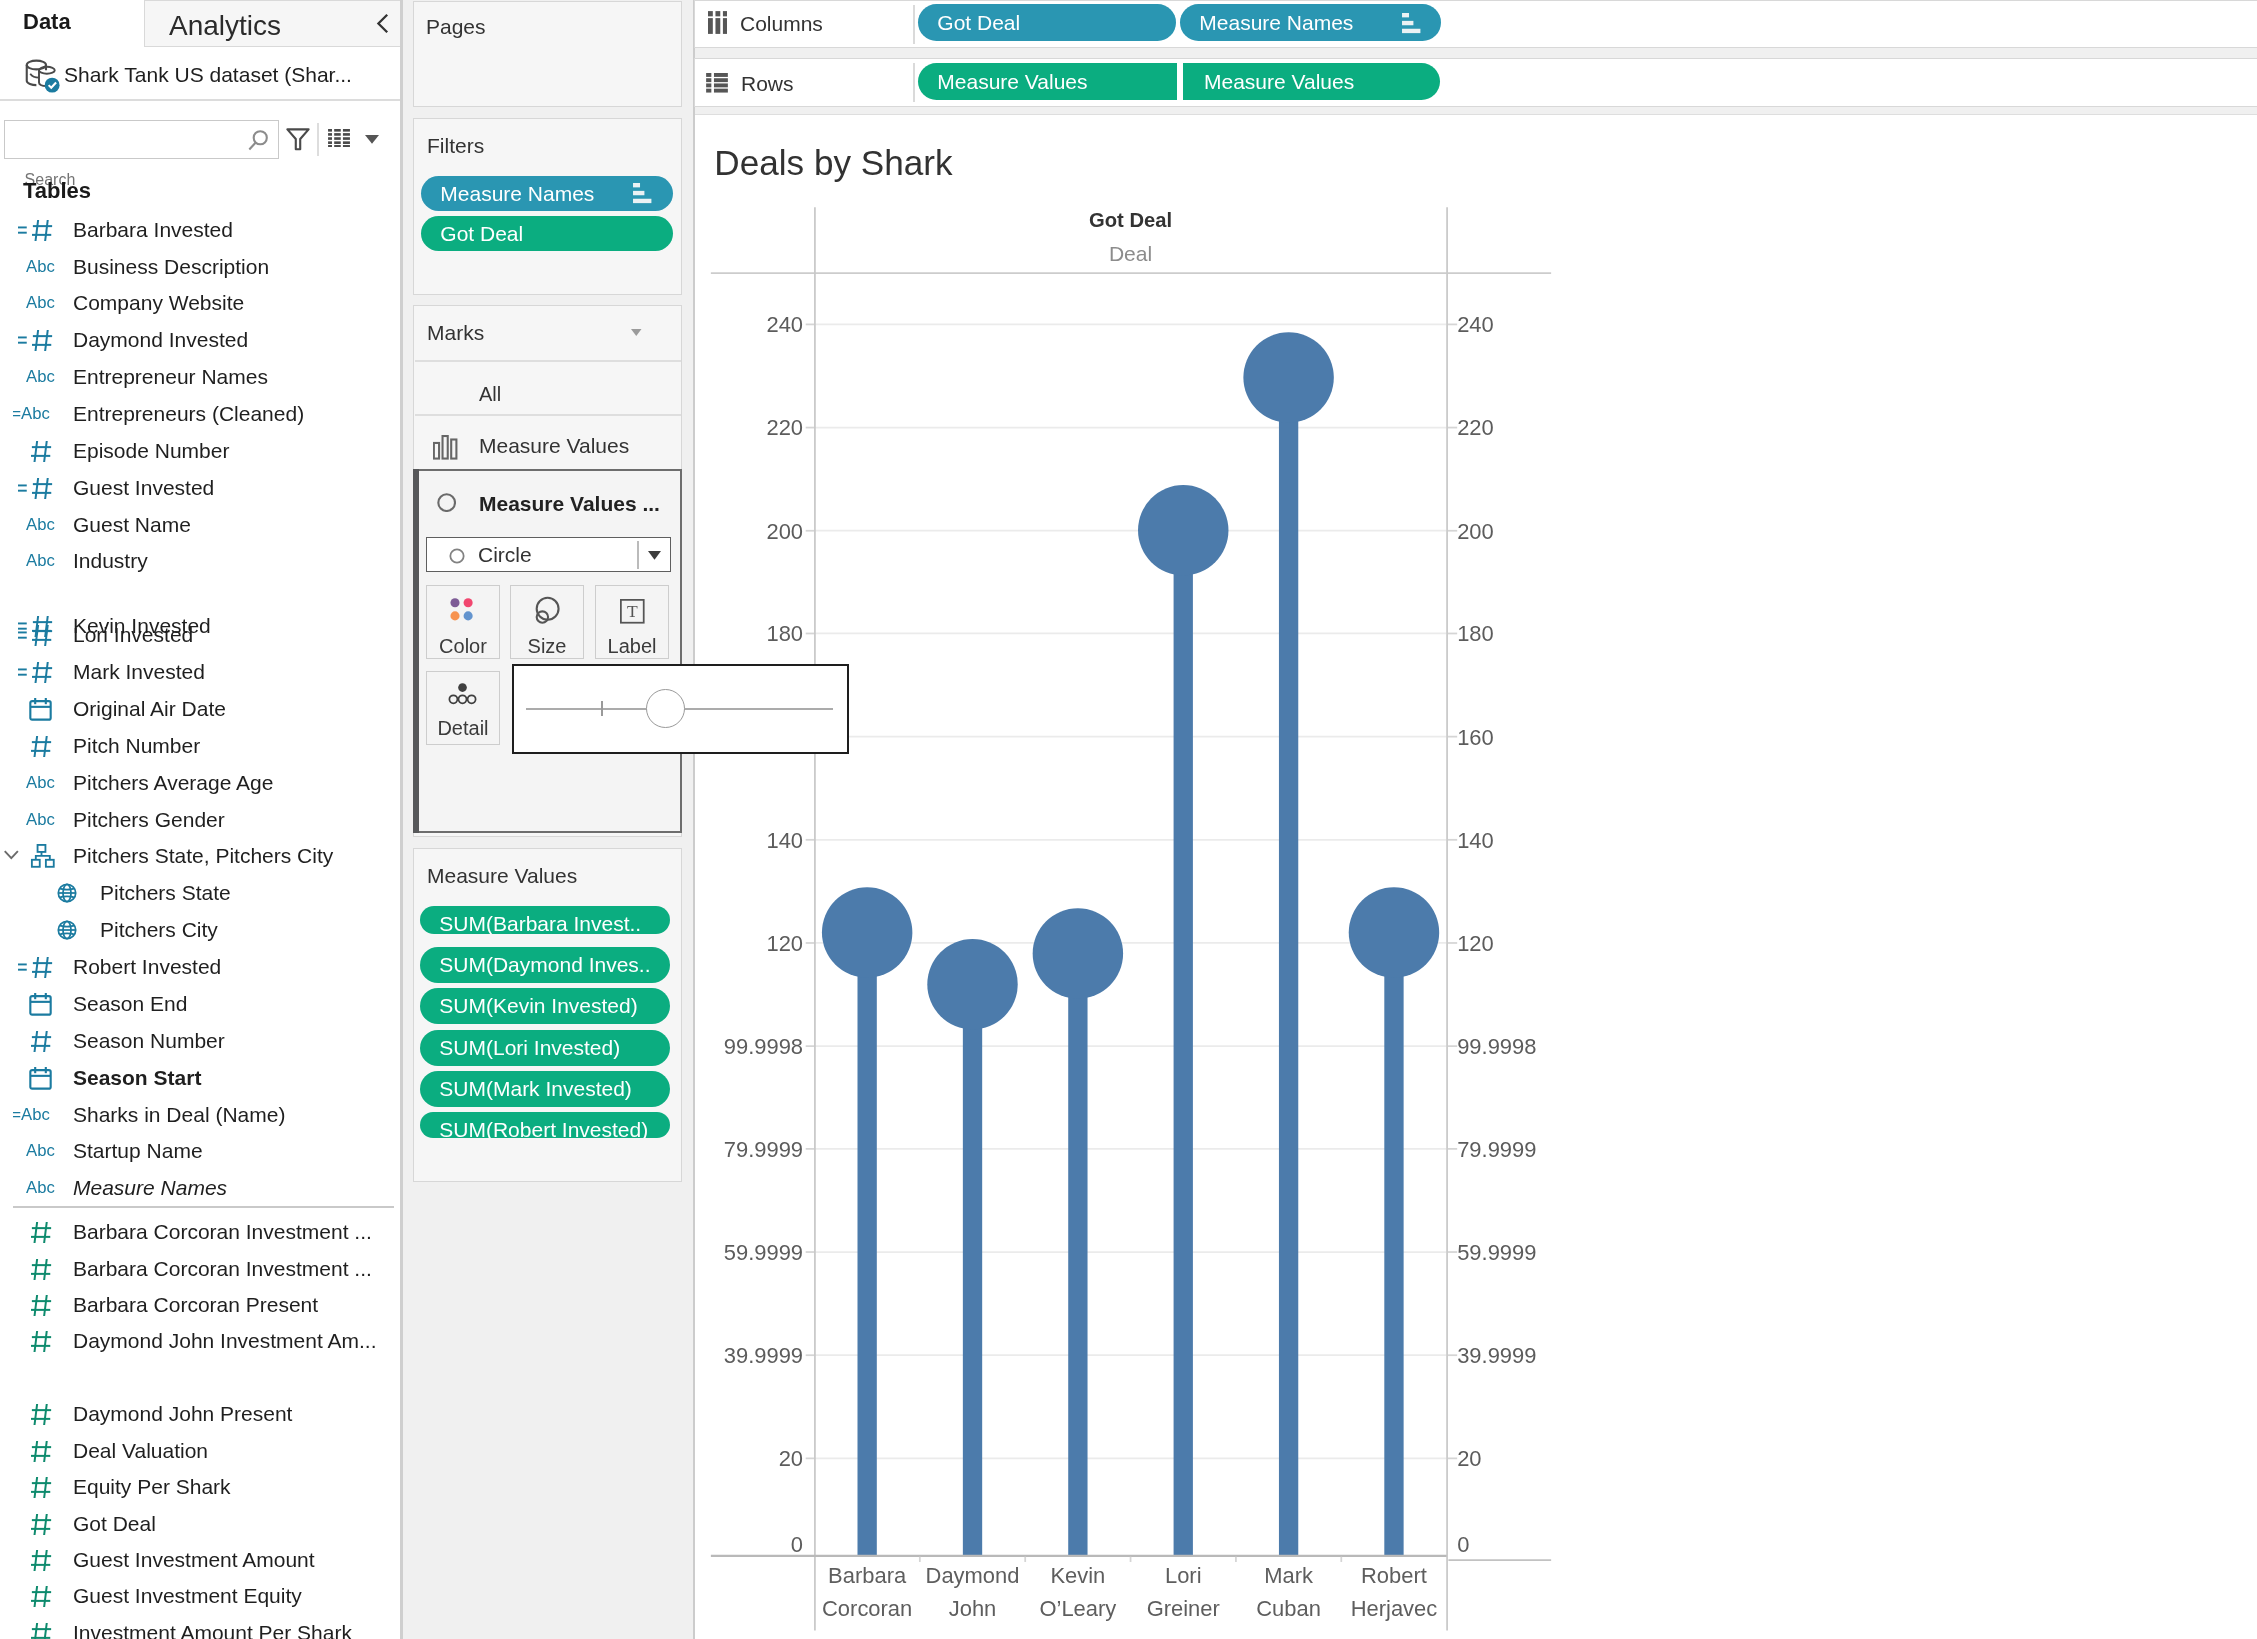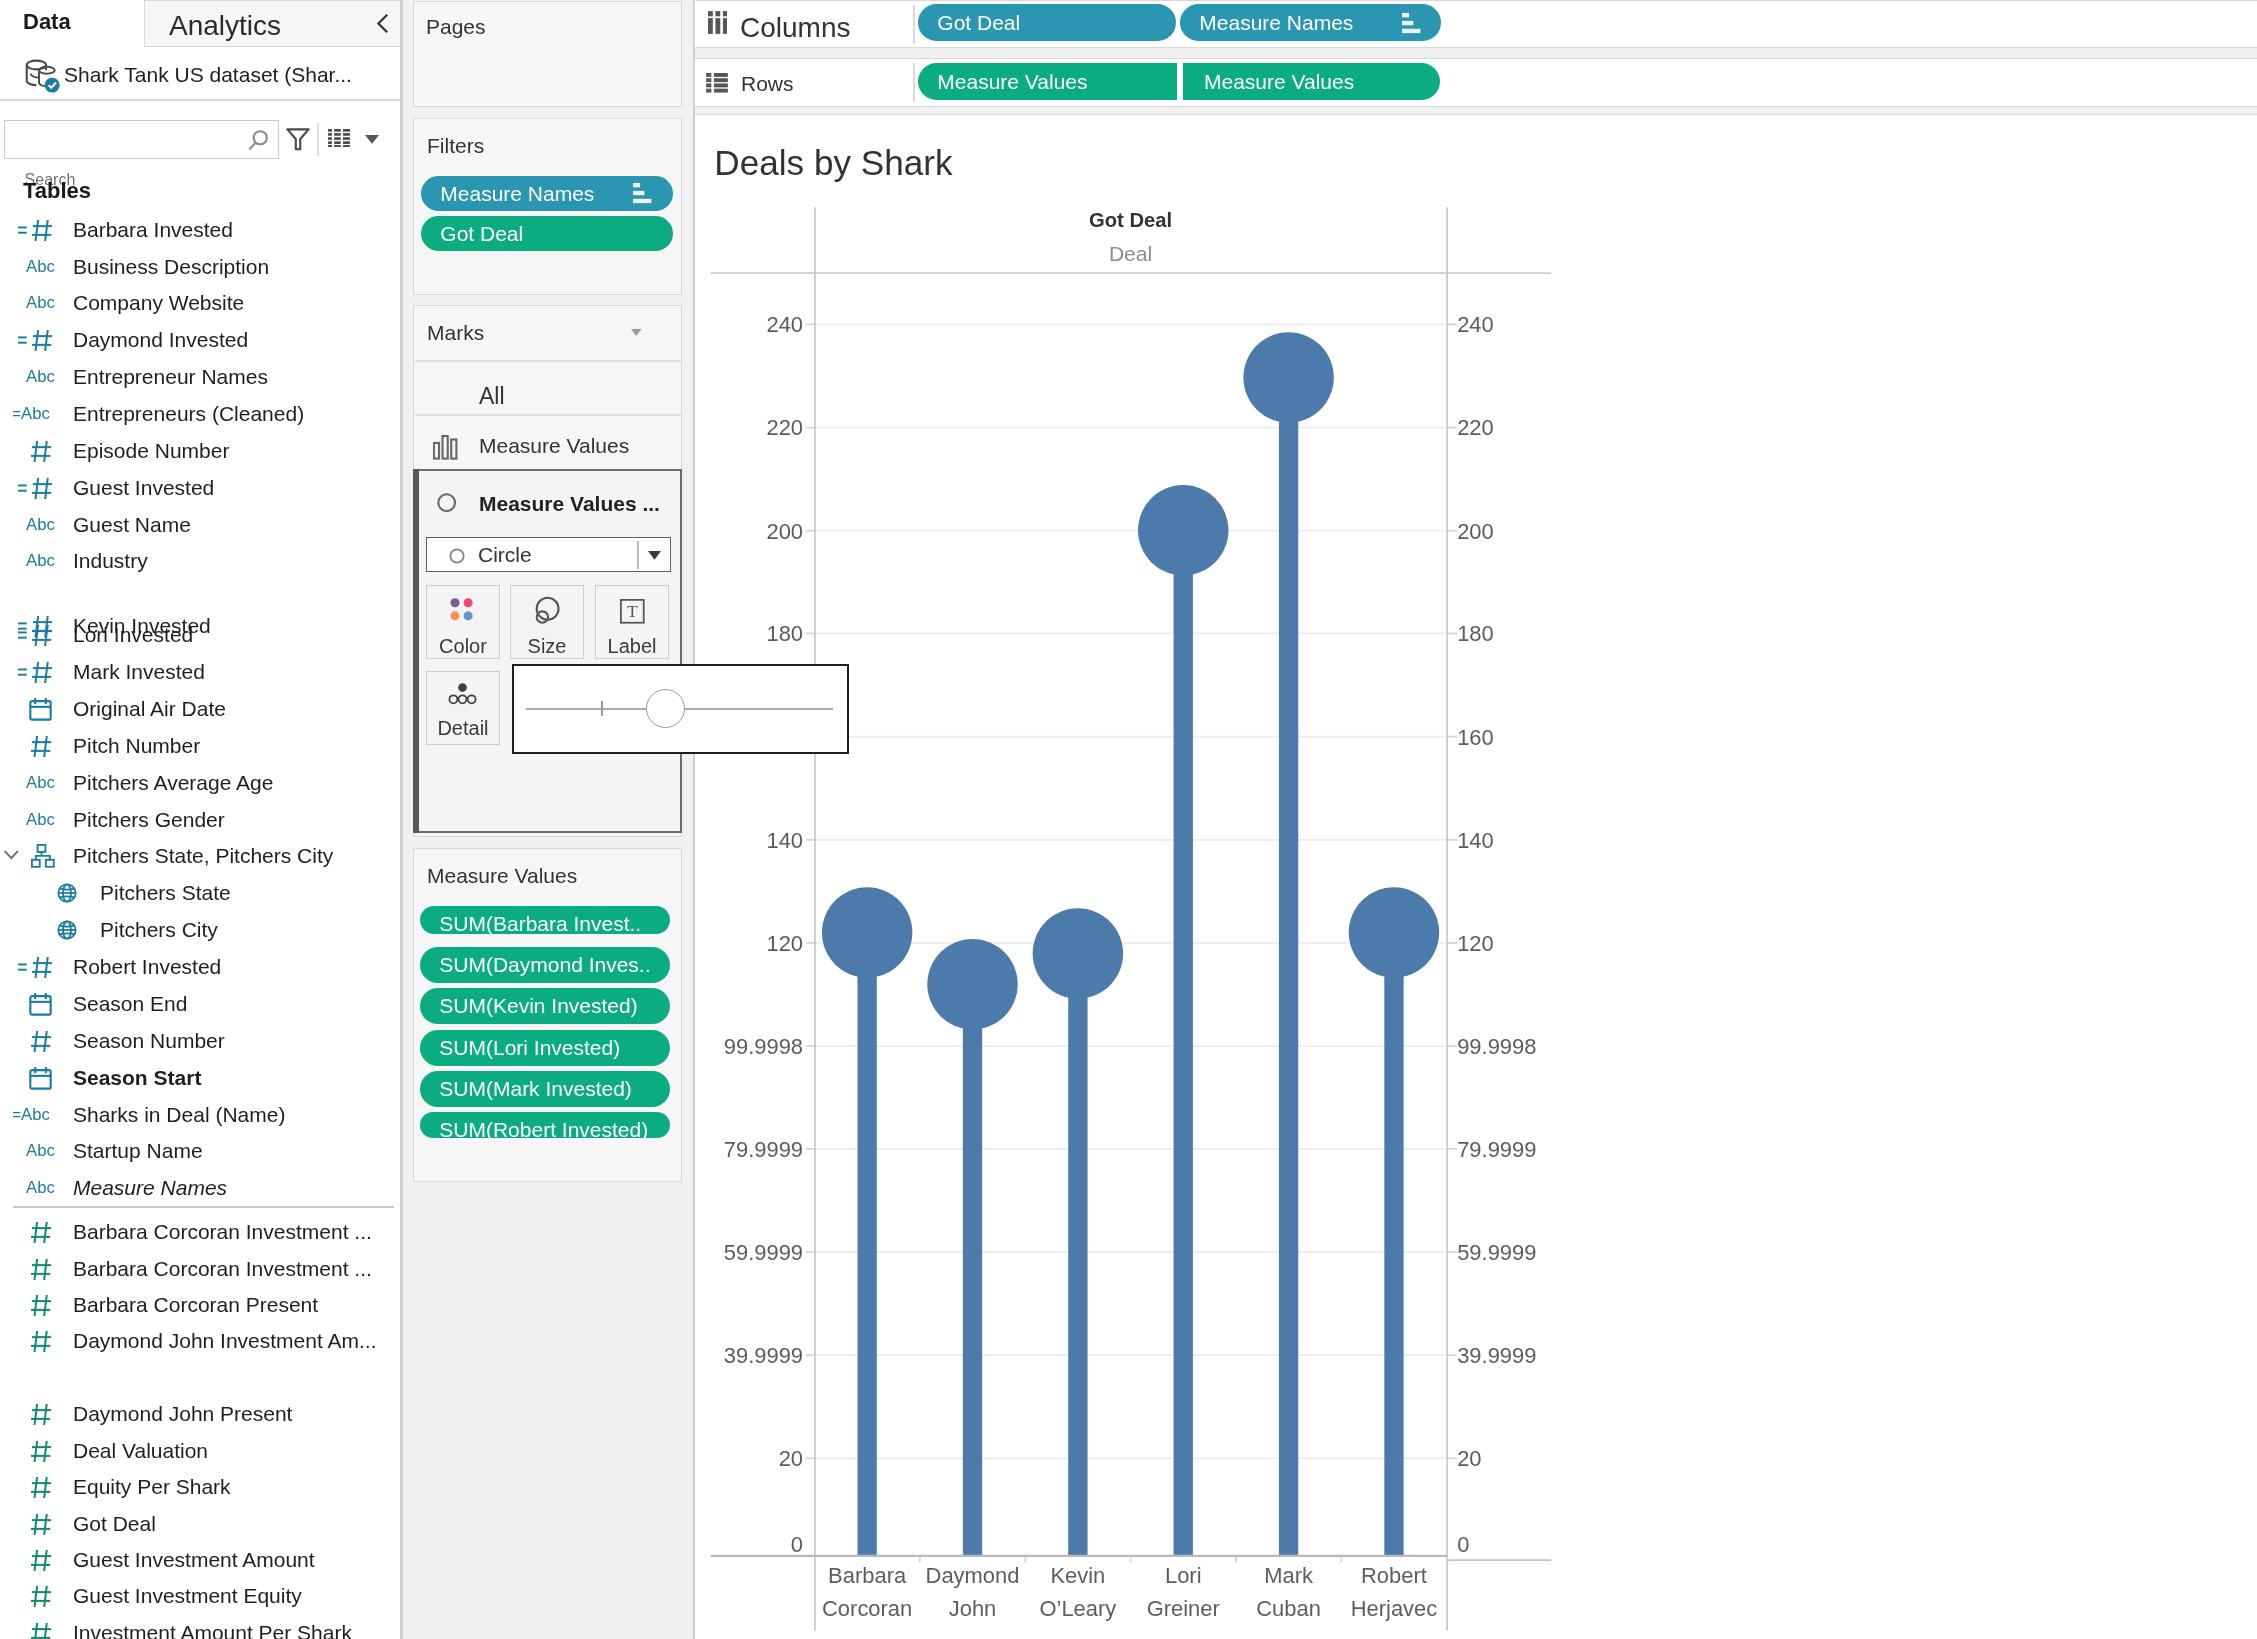--- a/index.html
+++ b/index.html
@@ -471,21 +471,21 @@
 </div>
 <div class="pill greenpill" style="left:421px;top:216px;width:252px;height:35px;line-height:35px;"><span class="pt">Got Deal</span></div>
 
 <div class="card" style="left:413px;top:305px;width:269px;height:532px;"></div>
 <div class="cardtitle" style="left:427px;top:321px;">Marks</div>
 <svg class="abs" style="left:631px;top:329px;" width="10.5" height="7" viewBox="0 0 12 8">
     <path d="M0 0 L12 0 L6 8 Z" fill="#9b9b9b"></path>
   </svg>
 <div class="abs" style="left:415px;top:360px;width:266px;height:1.8px;background:#dedede;"></div>
 <div class="abs" style="left:415px;top:414px;width:266px;height:1.8px;background:#dedede;"></div>
-<div class="abs" style="left:479px;top:383px;font-size:23px;color:#333;">All</div>
+<div class="abs" style="left:479px;top:383px;font-size:20px;color:#333;">All</div>
 <svg class="abs" style="left:433px;top:435px;" width="26" height="24.6" viewBox="0 0 30 28">
   <g fill="none" stroke="#666" stroke-width="2.4">
     <rect x="1" y="9" width="6" height="18"></rect>
       <rect x="11" y="1" width="6" height="26"></rect>
       <rect x="21" y="5" width="6" height="22"></rect>
   </g>
 </svg>
 <div class="abs" style="left:479px;top:434px;font-size:21px;color:#333;">Measure Values</div>
 
 <div class="abs" style="left:413px;top:469px;width:269px;height:364px;border:2.6px solid #6d6d6d;box-sizing:border-box;background:#f4f4f4;"></div>
@@ -549,21 +549,21 @@
 <svg class="abs" style="left:708px;top:10.5px;" width="19.3" height="23" viewBox="0 0 22 26">
   <g fill="#565656">
     <rect x="0" y="0" width="5.5" height="6"></rect>
       <rect x="0" y="8" width="5.5" height="18"></rect>
     <rect x="8.5" y="0" width="5.5" height="6"></rect>
       <rect x="8.5" y="8" width="5.5" height="18"></rect>
     <rect x="17" y="0" width="5.5" height="6"></rect>
       <rect x="17" y="8" width="5.5" height="18"></rect>
   </g>
 </svg>
-<div class="abs" style="left:740px;top:12.3px;font-size:28px;color:#333;">Columns</div>
+<div class="abs" style="left:740px;top:12.3px;font-size:21px;color:#333;">Columns</div>
 <div class="abs" style="left:913px;top:5.3px;width:1.8px;height:39px;background:#dadada;"></div>
 <div class="pill bluepill" style="left:918px;top:4.4px;width:258px;"><span class="pt">Got Deal</span></div>
 <div class="pill bluepill" style="left:1180px;top:4.4px;width:261px;"><span class="pt">Measure Names</span>
   <svg style="position:absolute;left:222px;top:8.8px;" width="19.3" height="21" viewBox="0 0 22 24">
       <g fill="#eaf2f4">
         <rect x="0" y="0" width="8" height="5"></rect>
         <rect x="0" y="9" width="13" height="5"></rect>
         <rect x="0" y="18" width="21" height="5"></rect>
       </g>
     </svg>

